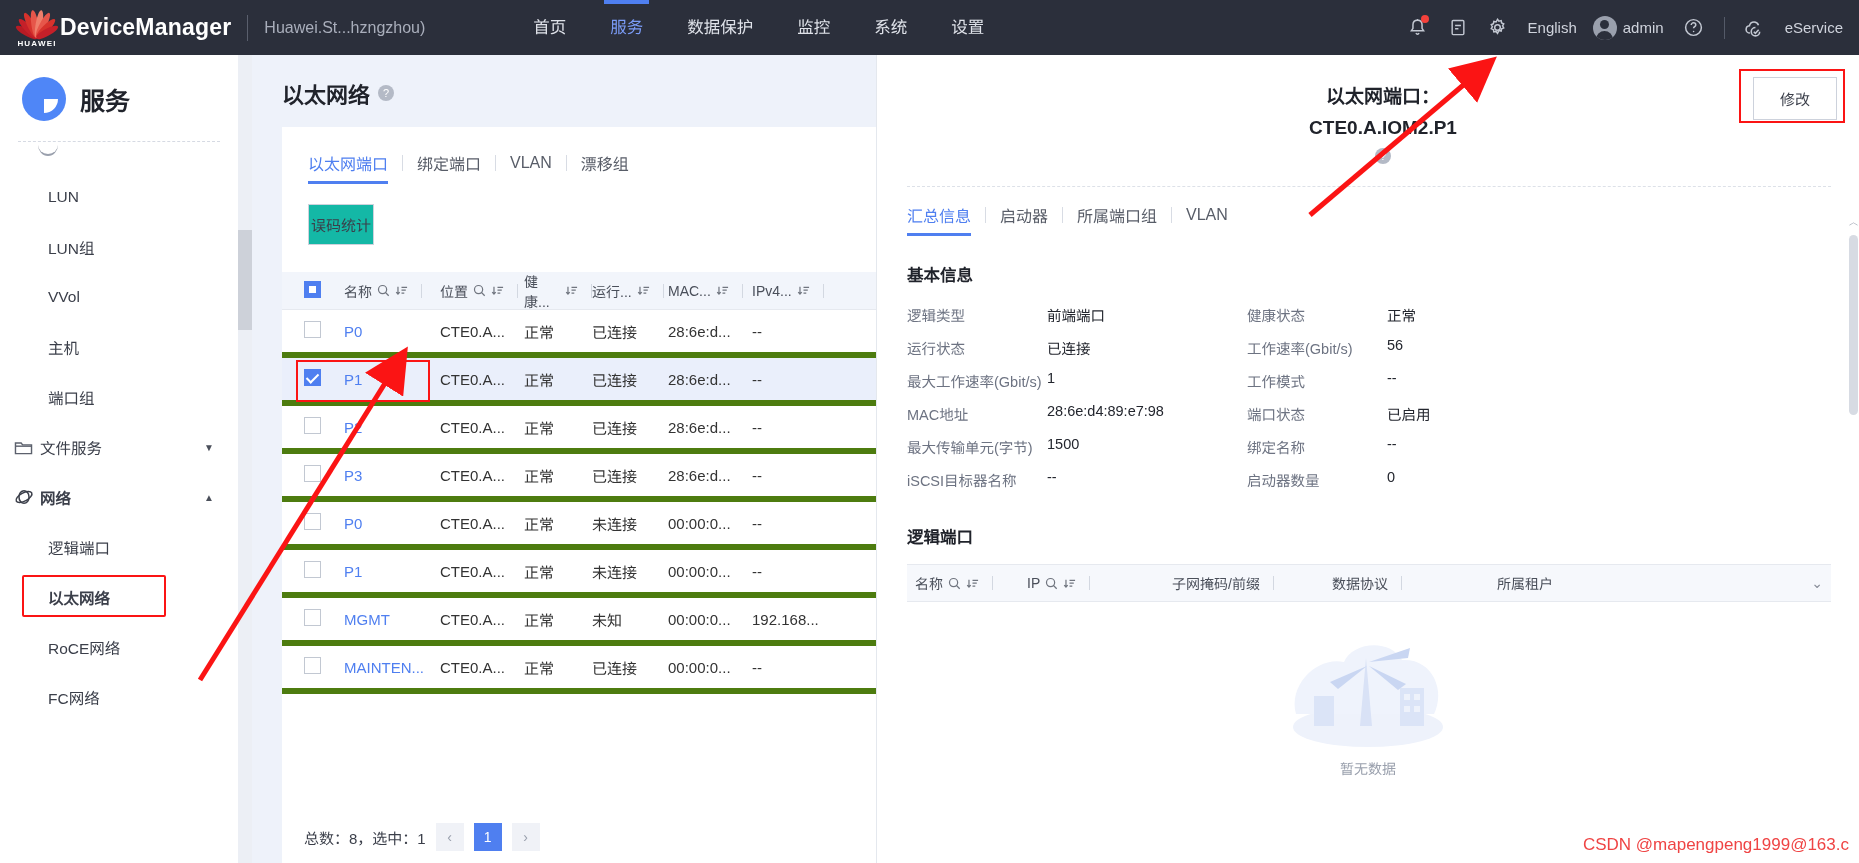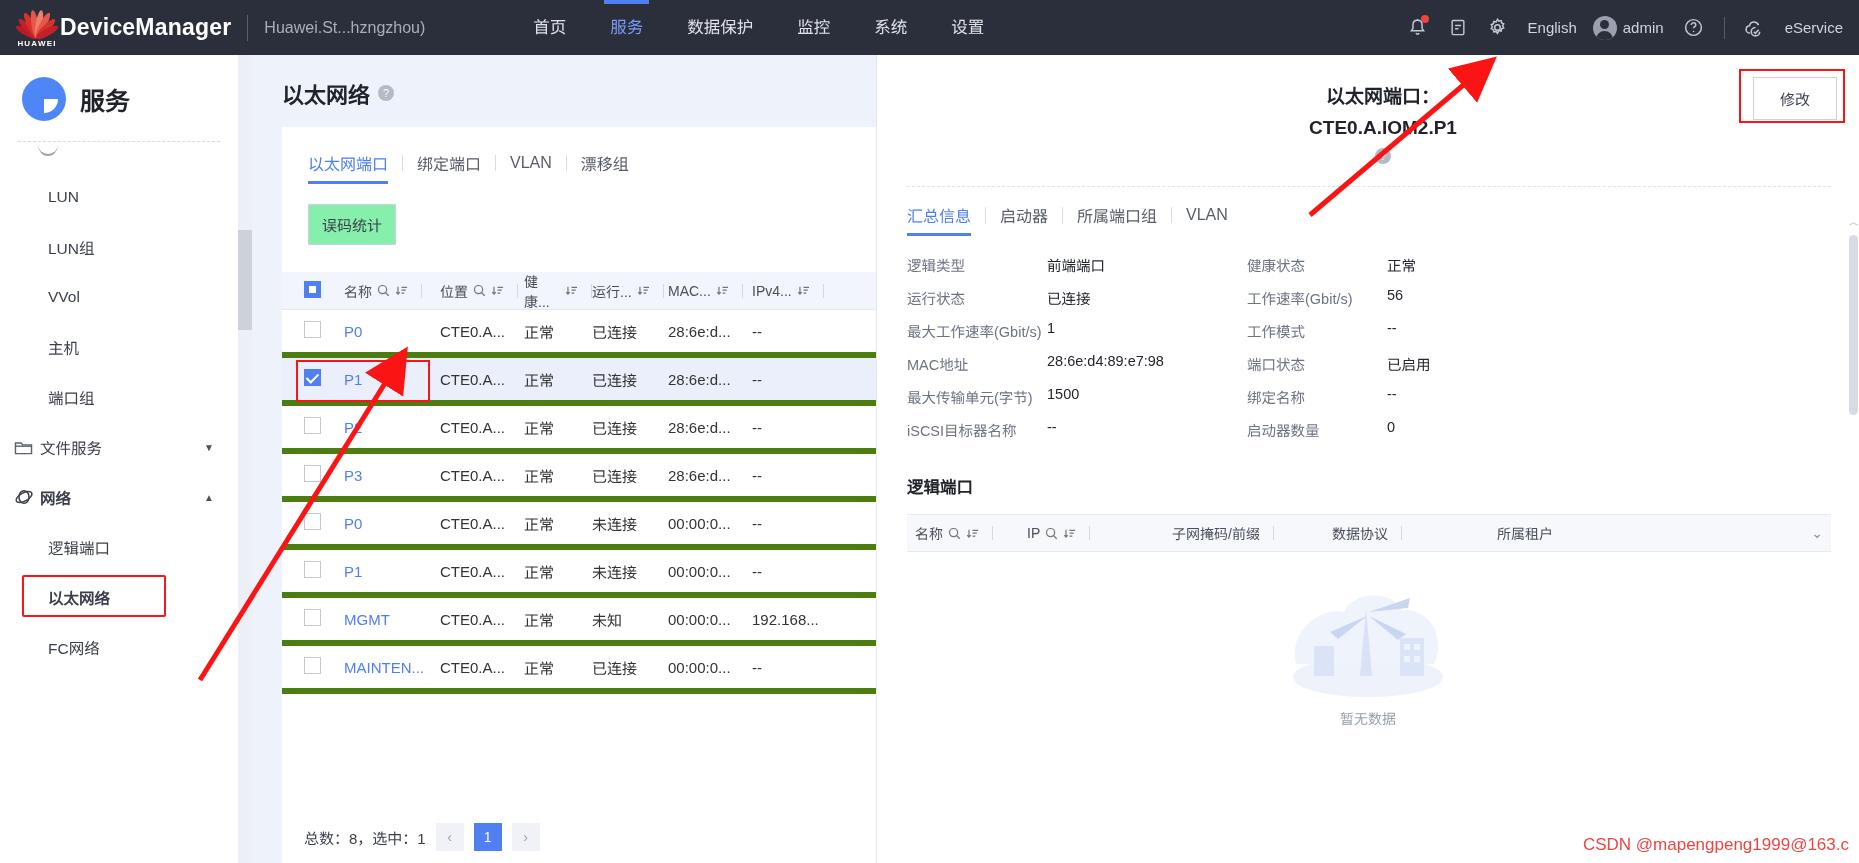--- a/index.html
+++ b/index.html
@@ -148,22 +148,22 @@
     font-size: 16px; color: #585d68; padding: 0 0 9px 0; cursor: pointer;
     position: relative;
   }
   .tab.active { color: #4f7ff0; }
   .tab.active::after {
     content:""; position:absolute; left:0; right:0; bottom:0; height:3px; background:#4f7ff0;
   }
   .tab-div { width:1px; height:16px; background:#d8dce4; margin: 0 14px 9px 14px; }
 
   .btn-outline {
-    margin: 20px 0 0 26px; display:inline-block; padding: 9px 13px;
-    border: 1px solid #cdd2dc; background:#86efac; font-size: 15px; color:#3b3f4a;
+    margin: 20px 0 0 26px; display:inline-block; padding: 9px 2px;
+    border: 1px solid #cdd2dc; background:#14b8a6; font-size: 15px; color:#3b3f4a;
     cursor: pointer;
   }
 
   .tbl { position:absolute; left: 0; top: 145px; width: 594px; }
   .trow { display:flex; align-items:center; height: 48px; font-size: 15px; }
   .thead {
     background: #f2f5fb; height: 38px; color: #4a4f5a; font-size: 14px;
     border-bottom: 1px solid #e6e9ef;
   }
   .trow.body { border-bottom: 6px solid #4d7c0f; color:#333; }
@@ -400,20 +400,23 @@
 
       <div class="sb-item child">
         <span class="sb-txt">逻辑端口</span>
       </div>
 
       <div class="sb-item child" style="font-weight:bold; position:relative;">
         <span class="sb-txt">以太网络</span>
         <span class="sb-highlight"></span>
       </div>
 
+      <div class="sb-item child">
+        <span class="sb-txt">RoCE网络</span>
+      </div>
       <div class="sb-item child">
         <span class="sb-txt">FC网络</span>
       </div>
     </div>
   </div>
 
   <div class="sb-rail">
     <div class="sb-rail-up">︿</div>
     <div class="sb-rail-thumb"></div>
   </div>
@@ -622,20 +625,21 @@
     <div class="d-tabs">
       <span class="tab active">汇总信息</span>
       <span class="tab-div"></span>
       <span class="tab">启动器</span>
       <span class="tab-div"></span>
       <span class="tab">所属端口组</span>
       <span class="tab-div"></span>
       <span class="tab">VLAN</span>
     </div>
 
+    <div class="sec-title">基本信息</div>
 
     <div class="kv-grid">
       <div class="kv-key">逻辑类型</div>
       <div class="kv-val">前端端口</div>
       <div class="kv-key">健康状态</div>
       <div class="kv-val">正常</div>
 
       <div class="kv-key">运行状态</div>
       <div class="kv-val">已连接</div>
       <div class="kv-key">工作速率(Gbit/s)</div>

